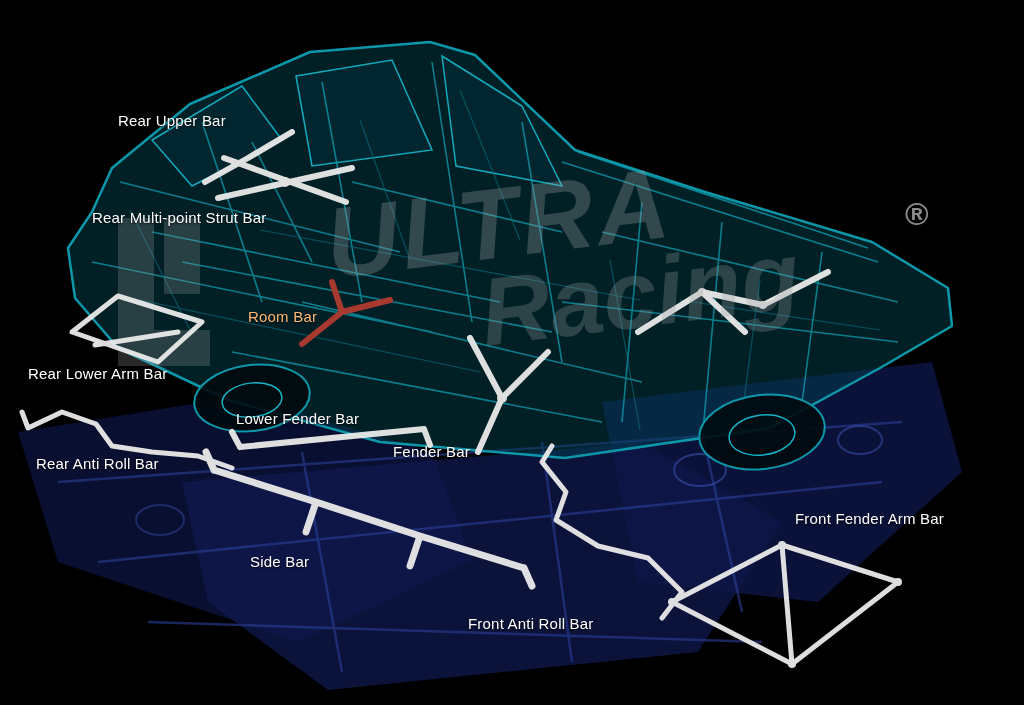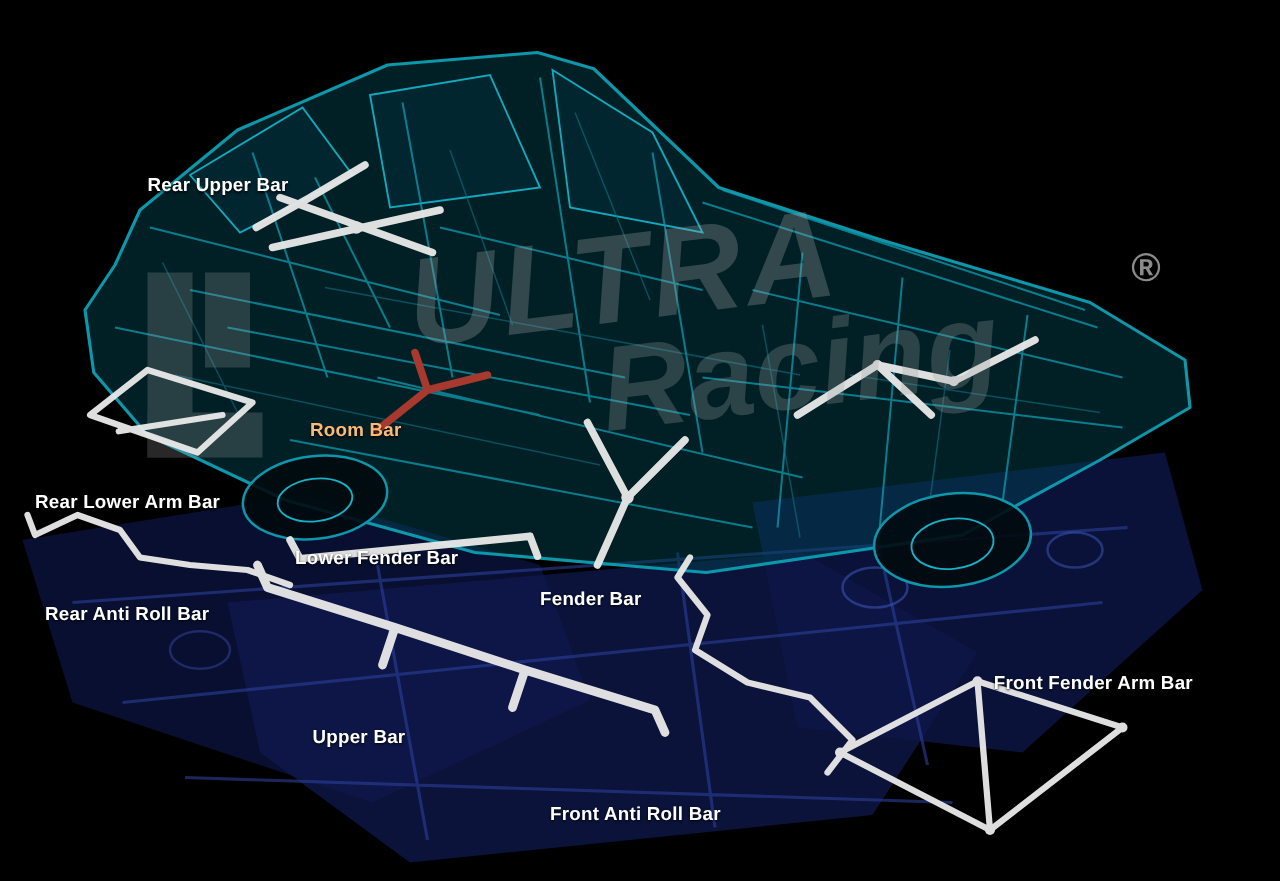--- a/index.html
+++ b/index.html
@@ -7,27 +7,26 @@
     position:relative;
     width:1024px;height:705px;
     background:#000;
     overflow:hidden;
     font-family:"Liberation Sans",sans-serif;
   }
   .stage svg{position:absolute;left:0;top:0;}
   .label{
     position:absolute;
     color:#ffffff;
-    font-weight:bold;
+    font-weight:normal;
     font-size:15px;
     letter-spacing:.2px;
     white-space:nowrap;
     z-index:5;
     text-shadow:0 1px 2px rgba(0,0,0,.9);
-    margin-top:28px;
   }
   .label.room{color:#fdba74;}
   .watermark{
     position:absolute;
     left:330px;top:168px;
     z-index:4;
     transform:rotate(-7deg);
     pointer-events:none;
     font-style:italic;
     font-weight:bold;
@@ -130,21 +129,22 @@
     </g>
   </svg>
 
   <div class="watermark">
     <div class="wm1">ULTRA</div>
     <div class="wm2">Racing</div>
   </div>
   <div class="reg">®</div>
 
   <div class="label" style="left:118px;top:112px;">Rear Upper Bar</div>
+  <div class="label" style="left:92px;top:209px;">Rear Multi-point Strut Bar</div>
   <div class="label room" style="left:248px;top:308px;">Room Bar</div>
   <div class="label" style="left:28px;top:365px;">Rear Lower Arm Bar</div>
   <div class="label" style="left:236px;top:410px;">Lower Fender Bar</div>
-  <div class="label" style="left:432px;top:443px;">Fender Bar</div>
+  <div class="label" style="left:393px;top:443px;">Fender Bar</div>
   <div class="label" style="left:36px;top:455px;">Rear Anti Roll Bar</div>
   <div class="label" style="left:795px;top:510px;">Front Fender Arm Bar</div>
-  <div class="label" style="left:250px;top:553px;">Upper Bar</div>
-  <div class="label" style="left:440px;top:615px;">Front Anti Roll Bar</div>
+  <div class="label" style="left:250px;top:553px;">Side Bar</div>
+  <div class="label" style="left:468px;top:615px;">Front Anti Roll Bar</div>
 </div>
 
 </body></html>

